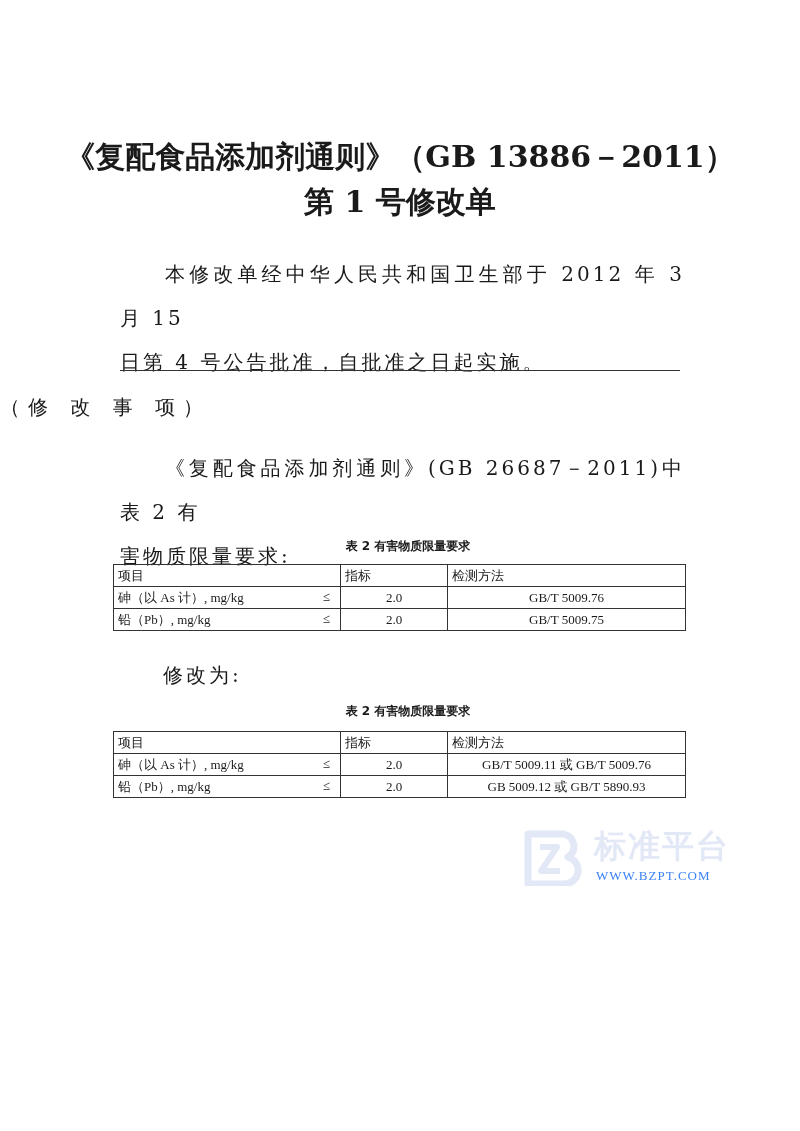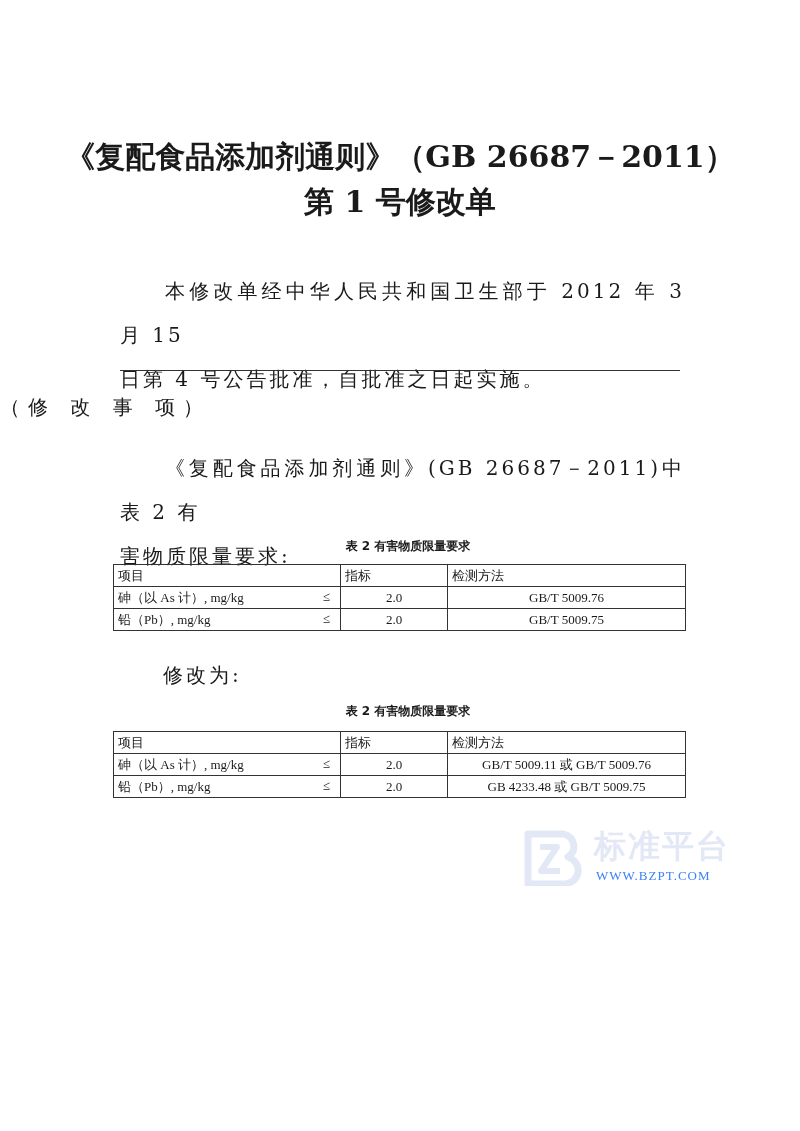--- a/index.html
+++ b/index.html
@@ -10,21 +10,21 @@
       font-size: 30px; letter-spacing: 0px; line-height: 40px;
     }
     .title1 { top: 137px; }
     .title2 { top: 182px; }
     .para {
       position: absolute; left: 120px; width: 565px;
       font-family: "DejaVu Serif", "Liberation Serif", serif;
       font-size: 20px; line-height: 44px; letter-spacing: 3px; text-align: justify;
     }
     .para .indent { display: inline-block; width: 44px; }
-    .p1 { top: 269px; }
+    .p1 { top: 252px; }
     .rule { position: absolute; left: 120px; width: 560px; top: 370px; height: 0; border-top: 1px solid #333; }
     .section { position: absolute; left: 0; width: 800px; top: 392px; text-align: left;
       font-family: "DejaVu Serif", "Liberation Serif", serif; font-size: 20px; letter-spacing: 8px; line-height: 30px; }
     .p2 { top: 446px; }
     .caption { position: absolute; left: 8px; width: 800px; text-align: center;
       font-family: "DejaVu Sans", "Liberation Sans", sans-serif; font-weight: bold; font-size: 12px; line-height: 16px; }
     .cap1 { top: 538px; }
     .cap2 { top: 703px; }
     .modto { position: absolute; left: 163px; top: 660px; font-family: "DejaVu Serif", "Liberation Serif", serif; font-size: 20px; letter-spacing: 3px; line-height: 30px; }
     table.std {
@@ -41,21 +41,21 @@
     .c-val { width: 98px; text-align: center; }
     .c-meth { text-align: center; }
     .wm { position: absolute; left: 524px; top: 826px; width: 210px; height: 62px; padding-left: 40px; }
     .wm-logo { position: absolute; left: 0; top: 4px; width: 62px; height: 56px; }
     .wm-cn { position: absolute; left: 70px; top: 0px; font-family: "DejaVu Serif", "Liberation Serif", serif; font-weight: bold; font-size: 32px; color: #e3e8f6; letter-spacing: 2px; line-height: 40px; }
     .wm-url { position: absolute; left: 72px; top: 42px; font-family: "Liberation Serif", "DejaVu Serif", serif; font-size: 13px; color: #3b82f6; letter-spacing: 1px; line-height: 16px; }
   </style>
 </head>
 <body>
 
-<div class="title title1">《复配食品添加剂通则》（GB 26687－2011）</div>
+<div class="title title1">《复配食品添加剂通则》（GB 13886－2011）</div>
 <div class="title title2">第 1 号修改单</div>
 
 <div class="para p1">
   <span class="indent"></span><span>本修改单经中华人民共和国卫生部于 2012 年 3 月 15</span><br>
   <span>日第 4 号公告批准，自批准之日起实施。</span>
 </div>
 
 <div class="rule"></div>
 
 <div class="section">（修 改 事 项）</div>
@@ -111,21 +111,21 @@
     </td>
     <td class="c-val">2.0</td>
     <td class="c-meth">GB/T 5009.11 或 GB/T 5009.76</td>
   </tr>
   <tr>
     <td class="c-item">
       <span class="itemtext">铅（Pb）, mg/kg</span>
       <span class="leq">≤</span>
     </td>
     <td class="c-val">2.0</td>
-    <td class="c-meth">GB 4233.48 或 GB/T 5009.75</td>
+    <td class="c-meth">GB 5009.12 或 GB/T 5890.93</td>
   </tr>
 </tbody>
   </table>
 
 <div class="wm">
   <svg class="wm-logo" viewBox="0 0 62 56" xmlns="http://www.w3.org/2000/svg">
     <path d="M4 4 H40 A14 13 0 0 1 44 27 A15 14 0 0 1 42 54 H4 Z" fill="none" stroke="#e3e8f6" stroke-width="7" stroke-linejoin="round"></path>
     <path d="M16 17 H33 L17 41 H36" fill="none" stroke="#e3e8f6" stroke-width="6" stroke-linejoin="round"></path>
   </svg>
   <div class="wm-cn">标准平台</div>

